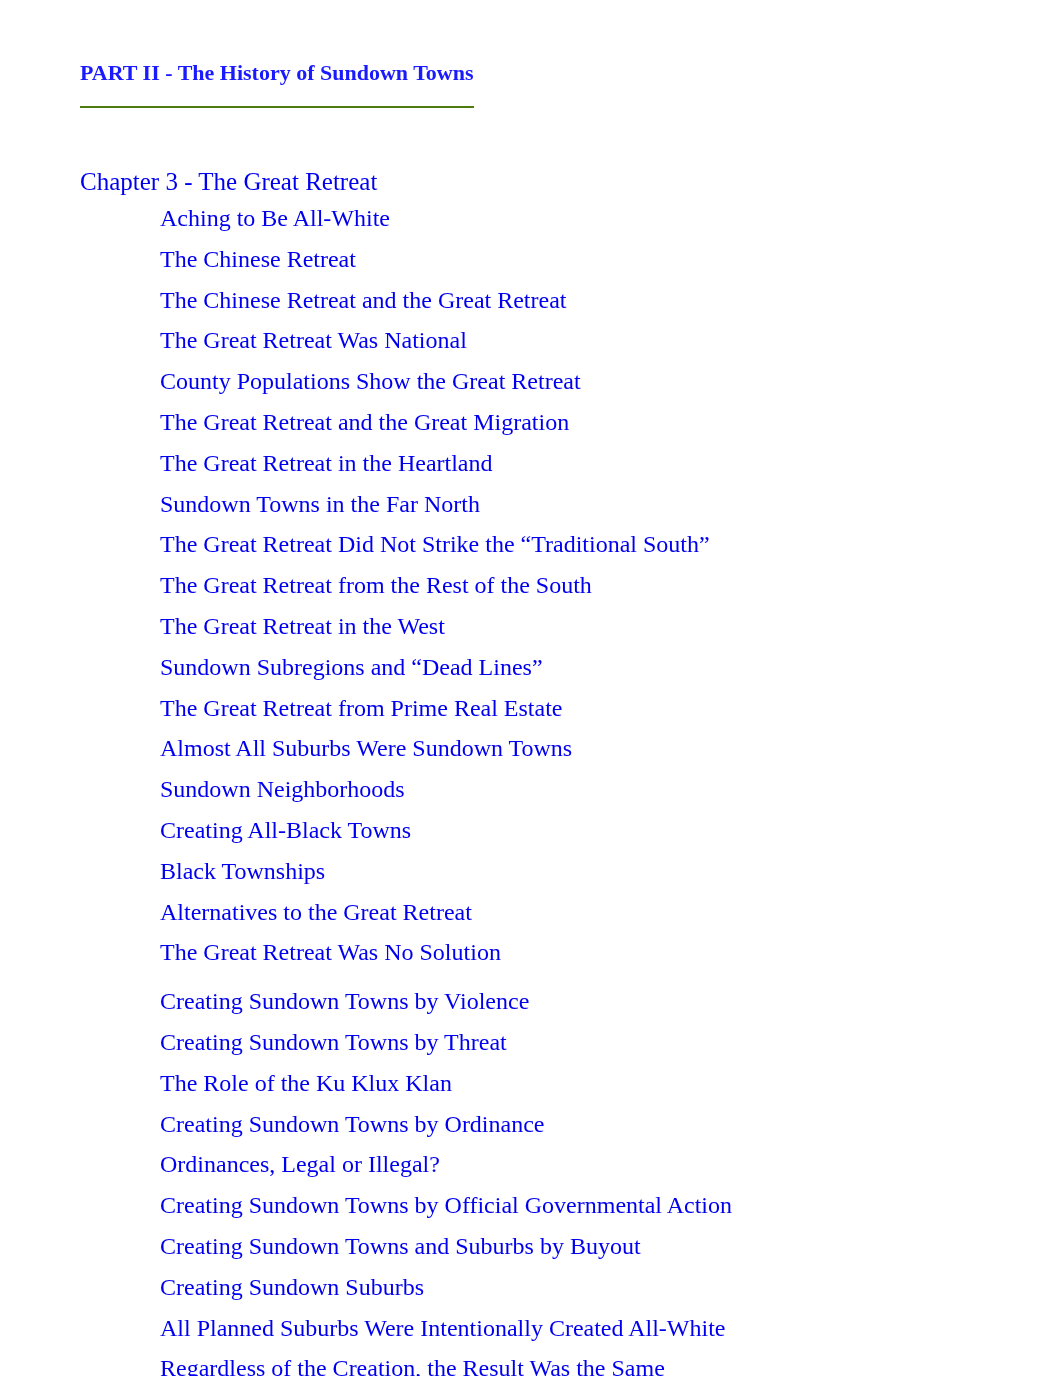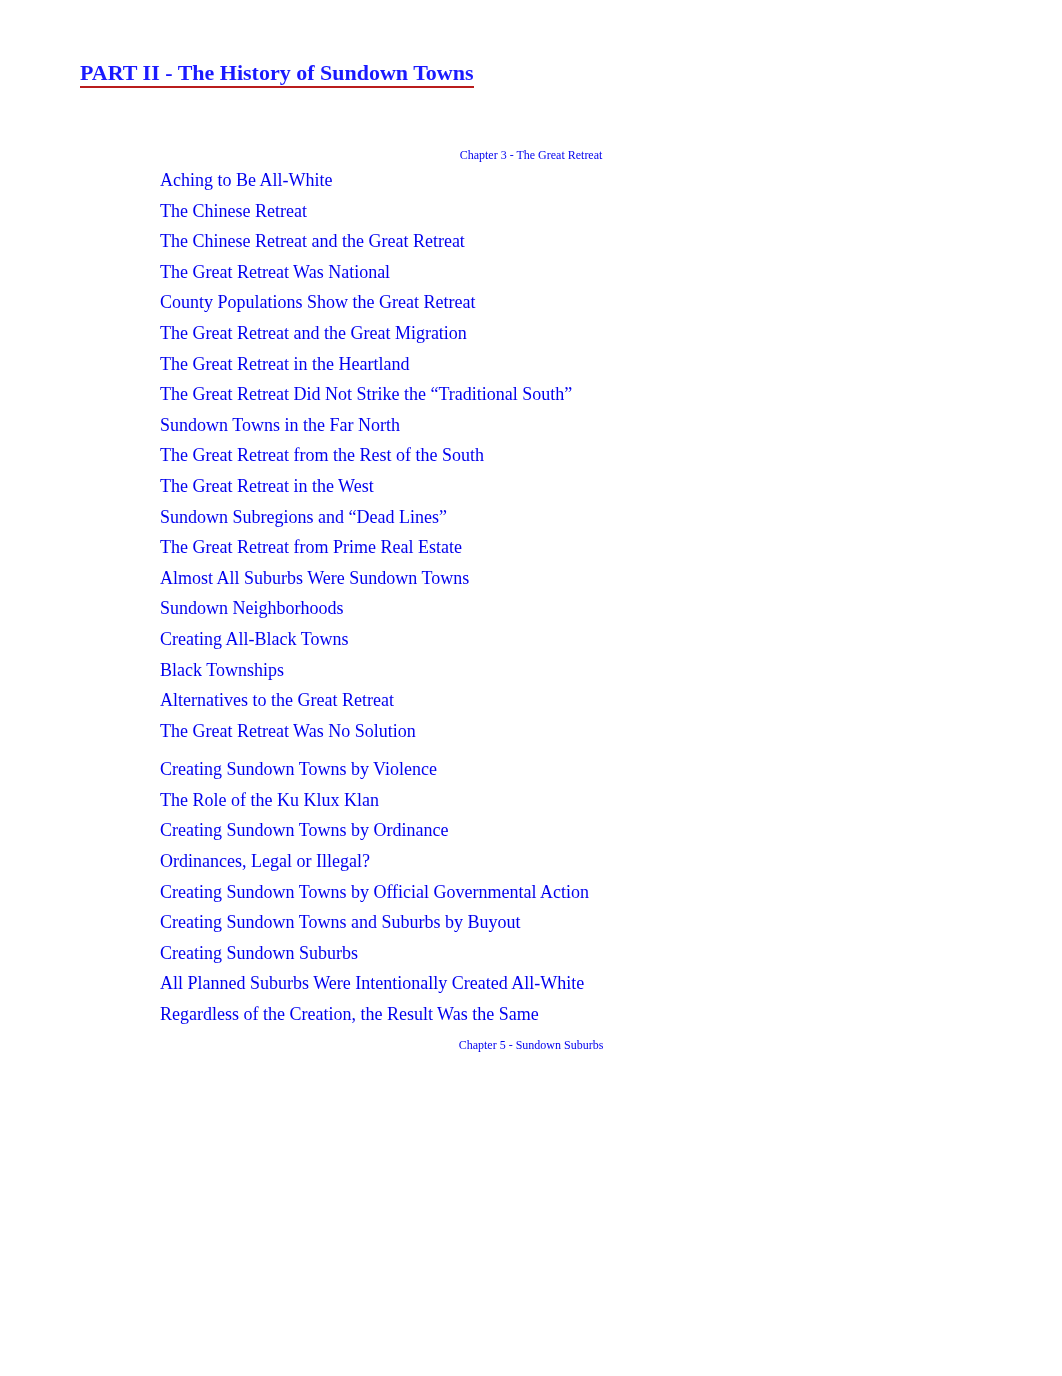--- a/index.html
+++ b/index.html
@@ -15,42 +15,41 @@
       padding: 60px 80px;
       width: 1062px;
       min-height: 1376px;
       color: #0000ff;
     }
 
     .part-heading {
       font-size: 22px;
       color: #1a1aff;
       margin-bottom: 40px;
-      padding-bottom: 0;
-      border-bottom: 2px solid #b91c1c;
+      padding-bottom: 20px;
+      border-bottom: 2px solid #4d7c0f;
       display: inline-block;
       text-align: center;
     }
 
     .toc-container {
       margin-top: 20px;
     }
 
     .chapter-title {
-      font-size: 12px;
+      font-size: 25px;
       color: #0000ee;
       display: block;
       margin-bottom: 2px;
-      text-align: center;
     }
 
     .subitem {
       display: block;
       padding-left: 80px;
-      font-size: 18px;
+      font-size: 24px;
       color: #0000ee;
       line-height: 1.7;
     }
 
     .chapter-group {
       margin-bottom: 8px;
     }
 
     a {
       color: #0000ee;
@@ -67,35 +66,36 @@
 <div class="toc-container">
 <div class="chapter-group">
       <a href="#" class="chapter-title">Chapter 3 - The Great Retreat</a>
       <a href="#" class="subitem">Aching to Be All-White</a>
       <a href="#" class="subitem">The Chinese Retreat</a>
       <a href="#" class="subitem">The Chinese Retreat and the Great Retreat</a>
       <a href="#" class="subitem">The Great Retreat Was National</a>
       <a href="#" class="subitem">County Populations Show the Great Retreat</a>
       <a href="#" class="subitem">The Great Retreat and the Great Migration</a>
       <a href="#" class="subitem">The Great Retreat in the Heartland</a>
+      <a href="#" class="subitem">Sundown Towns in the Far North</a>
       <a href="#" class="subitem">The Great Retreat Did Not Strike the “Traditional South”</a>
-      <a href="#" class="subitem">Sundown Towns in the Far North</a>
       <a href="#" class="subitem">The Great Retreat from the Rest of the South</a>
       <a href="#" class="subitem">The Great Retreat in the West</a>
       <a href="#" class="subitem">Sundown Subregions and “Dead Lines”</a>
       <a href="#" class="subitem">The Great Retreat from Prime Real Estate</a>
       <a href="#" class="subitem">Almost All Suburbs Were Sundown Towns</a>
       <a href="#" class="subitem">Sundown Neighborhoods</a>
       <a href="#" class="subitem">Creating All-Black Towns</a>
       <a href="#" class="subitem">Black Townships</a>
       <a href="#" class="subitem">Alternatives to the Great Retreat</a>
       <a href="#" class="subitem">The Great Retreat Was No Solution</a>
     </div>
     <div class="chapter-group">
       <a href="#" class="subitem">Creating Sundown Towns by Violence</a>
+      <a href="#" class="subitem">Creating Sundown Towns by Threat</a>
       <a href="#" class="subitem">The Role of the Ku Klux Klan</a>
       <a href="#" class="subitem">Creating Sundown Towns by Ordinance</a>
       <a href="#" class="subitem">Ordinances, Legal or Illegal?</a>
       <a href="#" class="subitem">Creating Sundown Towns by Official Governmental Action</a>
       <a href="#" class="subitem">Creating Sundown Towns and Suburbs by Buyout</a>
       <a href="#" class="subitem">Creating Sundown Suburbs</a>
       <a href="#" class="subitem">All Planned Suburbs Were Intentionally Created All-White</a>
       <a href="#" class="subitem">Regardless of the Creation, the Result Was the Same</a>
     </div>
     <div class="chapter-group">

